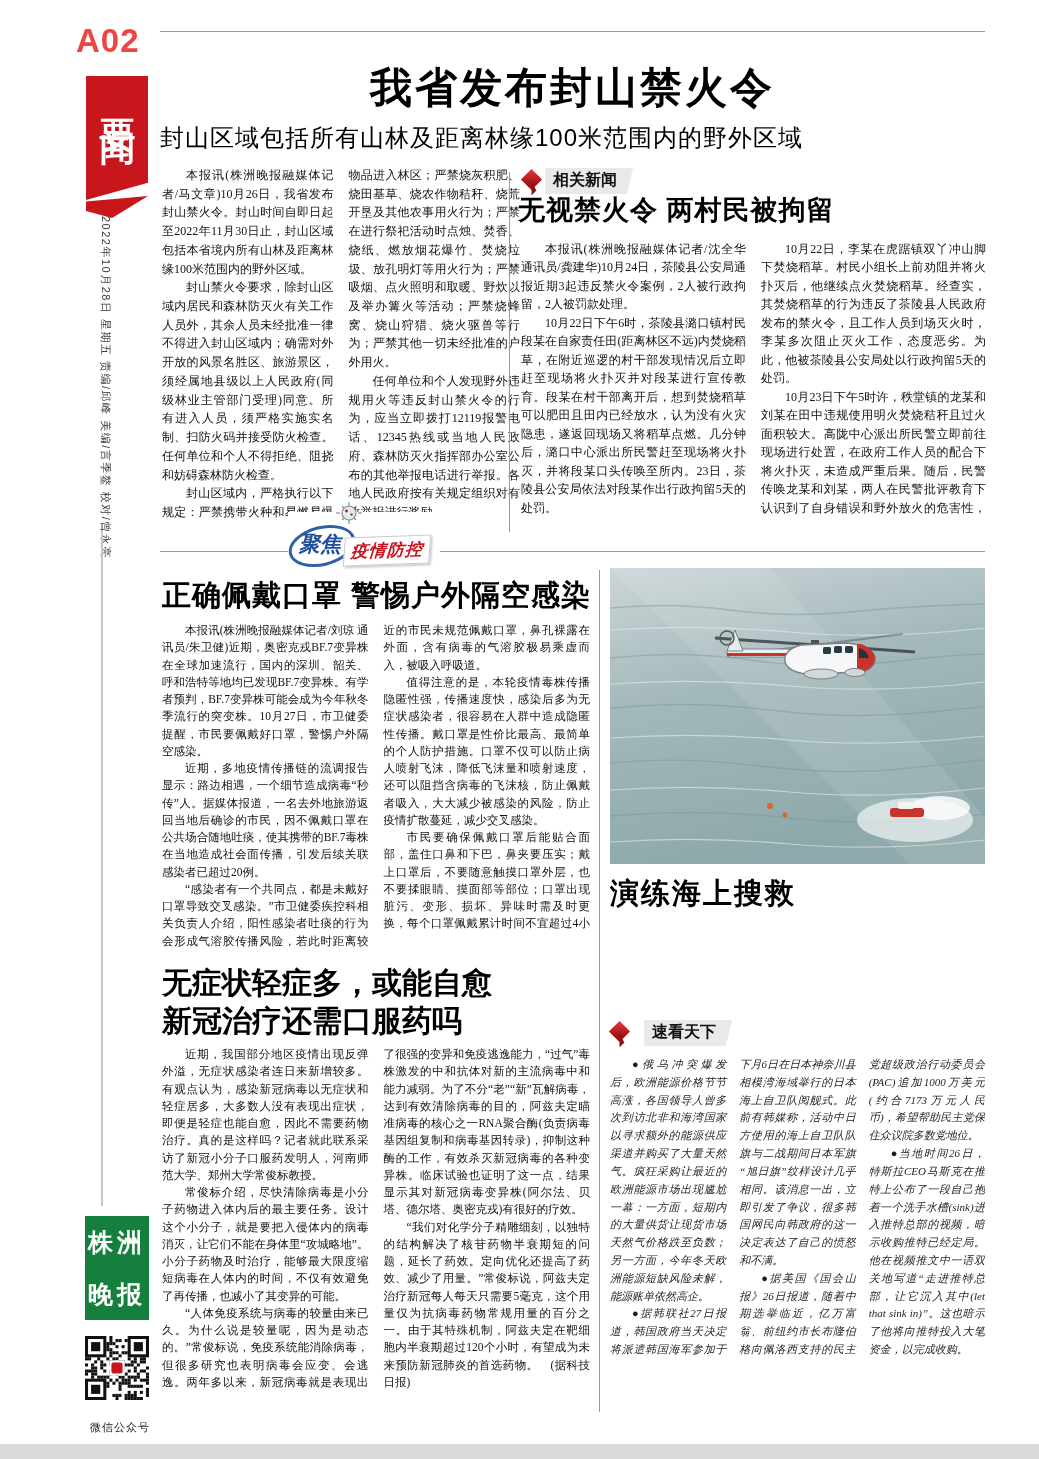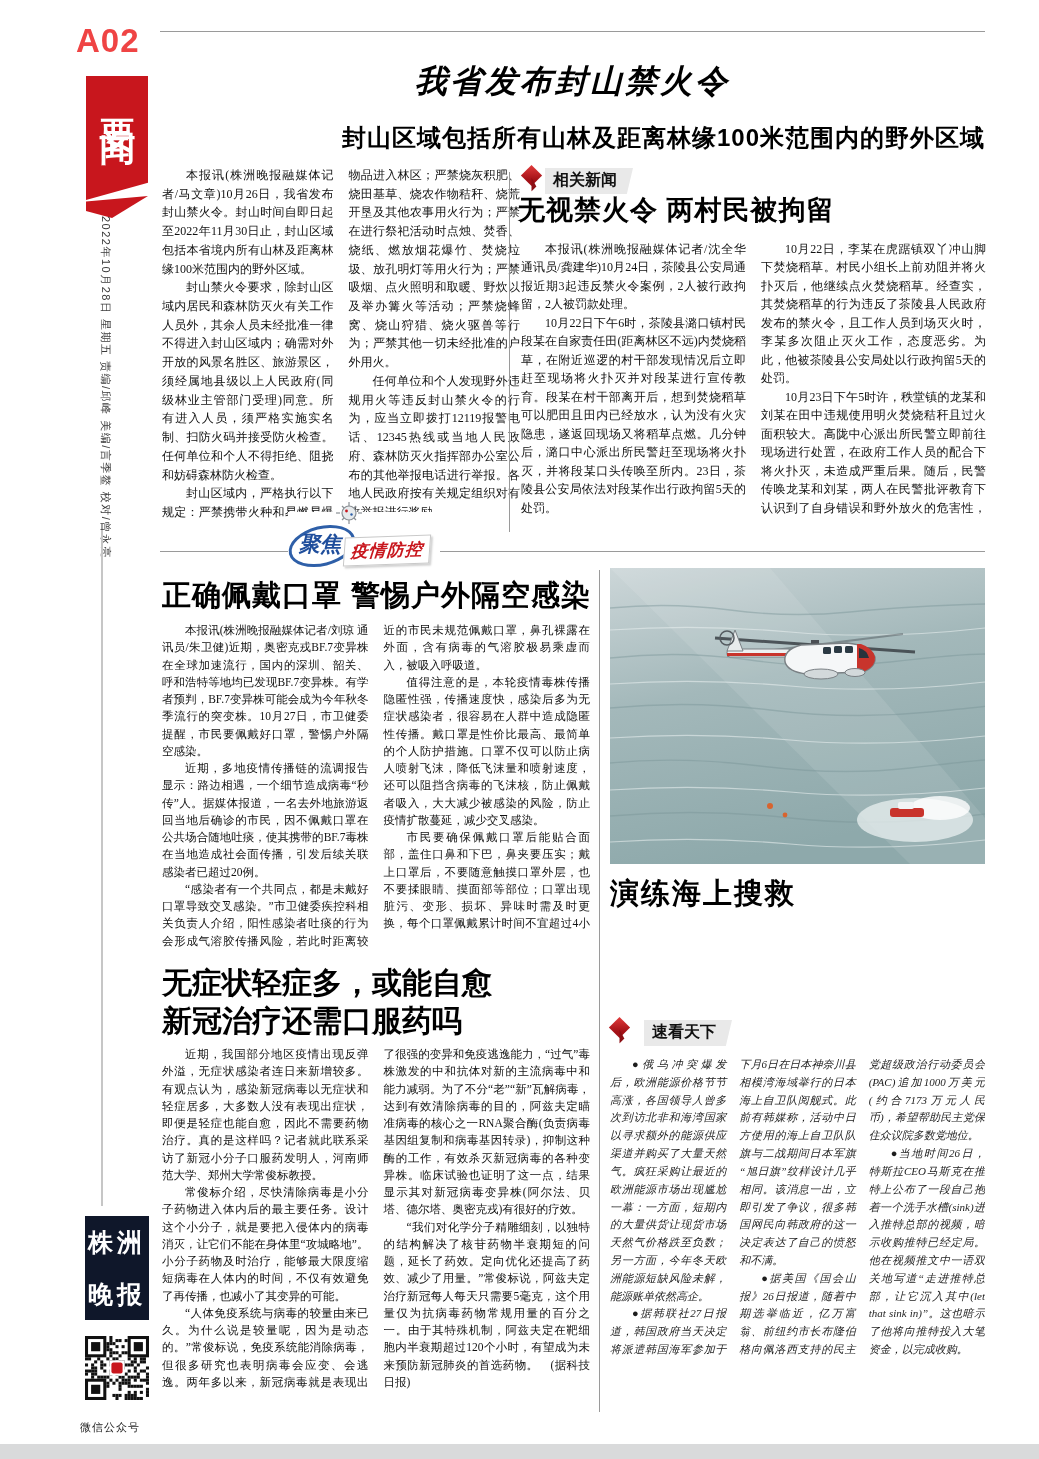--- a/index.html
+++ b/index.html
@@ -19,43 +19,43 @@
                 letter-spacing:10px;margin-top:14px;}
   .ribbon-tail{left:86px;top:196px;width:62px;height:22px;background:#c8161d;
                clip-path:polygon(0 25%,100% 0,42% 100%,0 68%);}
 
   
   .edition{left:113px;top:216px;width:300px;transform:rotate(90deg);transform-origin:0 0;
            font-size:11px;color:#3a3a3a;letter-spacing:1.5px;white-space:nowrap;}
   .v-rule{left:101px;top:530px;width:2px;height:676px;background:#c6c6c6;}
 
   
-  .brand{left:85px;top:1216px;width:64px;height:104px;background:#0f172a;color:#fff;
+  .brand{left:85px;top:1216px;width:64px;height:104px;background:#15803d;color:#fff;
          display:grid;grid-template-rows:1fr 1fr;align-items:center;justify-items:center;
          font-weight:bold;font-size:25px;letter-spacing:4px;text-align:center;
          font-family:"Liberation Serif","DejaVu Serif",serif;}
   .qr{left:85px;top:1336px;width:64px;height:64px;}
-  .wechat{left:80px;top:1420px;width:80px;font-size:11px;letter-spacing:1px;color:#222;text-align:left;}
-
-  
-  .h1{left:160px;top:60px;width:825px;text-align:center;font-weight:900;font-size:32px;
-      letter-spacing:3px;color:#000;font-style:italic;}
-  .h2{left:160px;top:122px;width:825px;text-align:right;font-weight:700;font-size:24px;
+  .wechat{left:80px;top:1420px;width:80px;font-size:11px;letter-spacing:1px;color:#222;text-align:center;}
+
+  
+  .h1{left:160px;top:60px;width:825px;text-align:center;font-weight:900;font-size:42px;
+      letter-spacing:3px;color:#000;}
+  .h2{left:160px;top:122px;width:825px;text-align:left;font-weight:400;font-size:24px;
       letter-spacing:1px;color:#000;}
 
   
   .cols2{column-count:2;column-gap:15px;text-align:justify;overflow:hidden;}
   .cols3{column-count:3;column-gap:13px;text-align:justify;overflow:hidden;}
   .body-text p{margin:0;text-indent:2em;}
   .fire-body{left:162px;top:166px;width:358px;height:372px;font-size:12px;line-height:1.56;}
   .vdiv-top{left:509px;top:172px;width:1px;height:360px;background:#9a9a9a;}
 
   
   .related-badge{left:520px;top:168px;}
-  .badge{display:flex;align-items:flex-start;}
+  .badge{display:flex;align-items:center;}
   .diamond{position:relative;width:15px;height:15px;background:linear-gradient(135deg,#e23b3b 0%,#a31117 70%);
            transform:rotate(45deg);margin:0 6px 4px 4px;}
   .diamond::after{content:"";position:absolute;left:9px;top:9px;width:10px;height:10px;
            background:#8c0f14;clip-path:polygon(0 0,100% 100%,100% 30%);}
   .badge-label{background:#e9e9e9;padding:2px 16px 3px 8px;font-weight:bold;font-size:16px;
            clip-path:polygon(0 0,100% 0,93% 100%,0 100%);color:#111;}
   .rel-h3{left:518px;top:192px;width:467px;font-weight:900;font-size:27px;letter-spacing:1px;color:#000;}
   .related-body{left:521px;top:240px;width:465px;height:294px;font-size:12px;line-height:1.54;}
 
   

